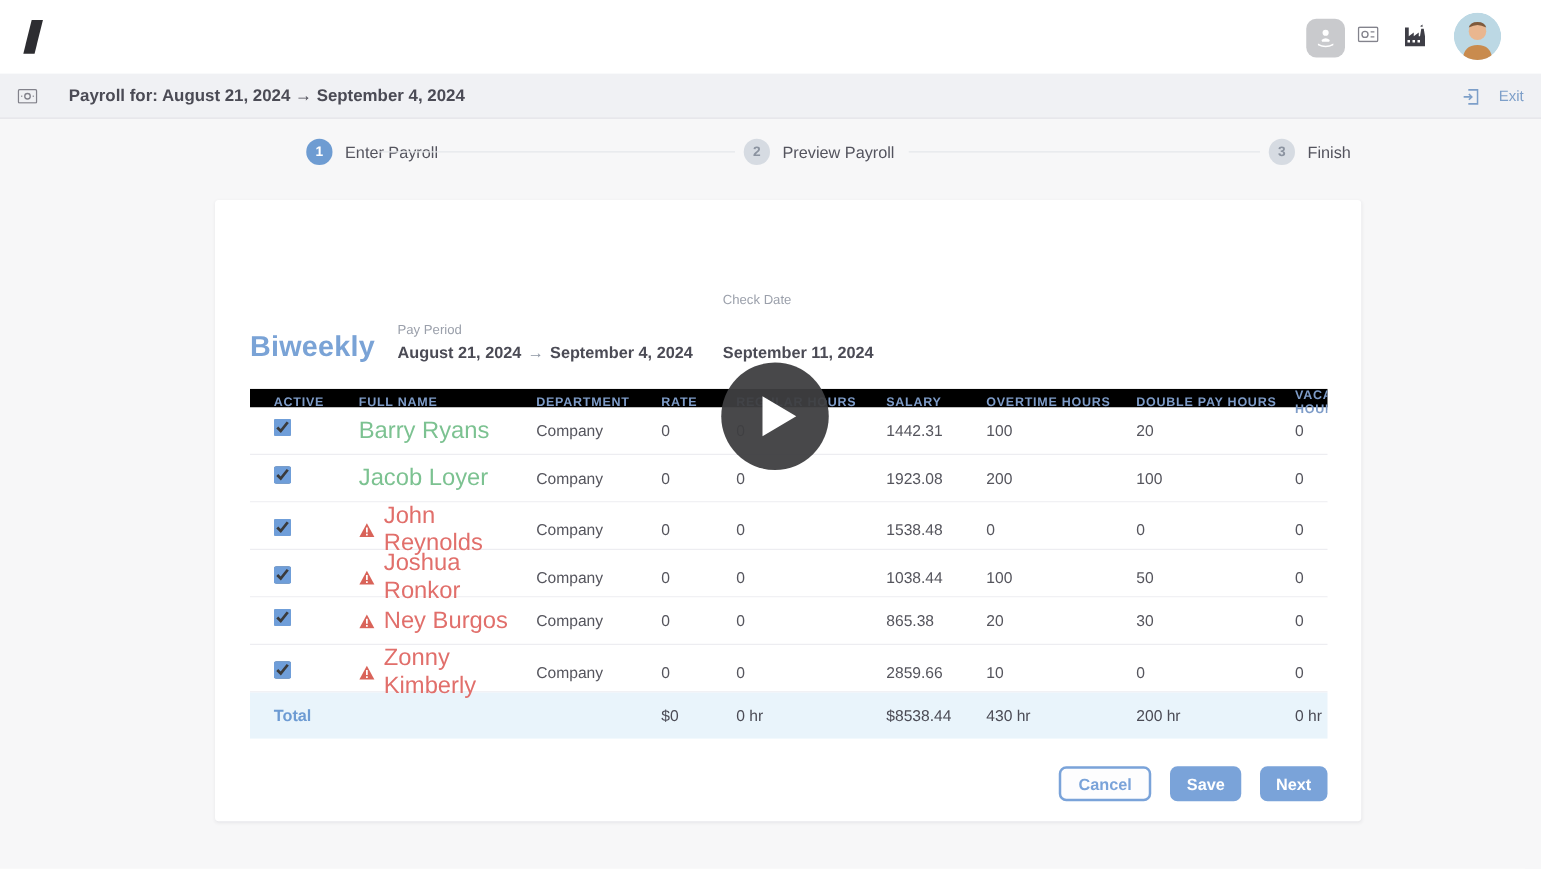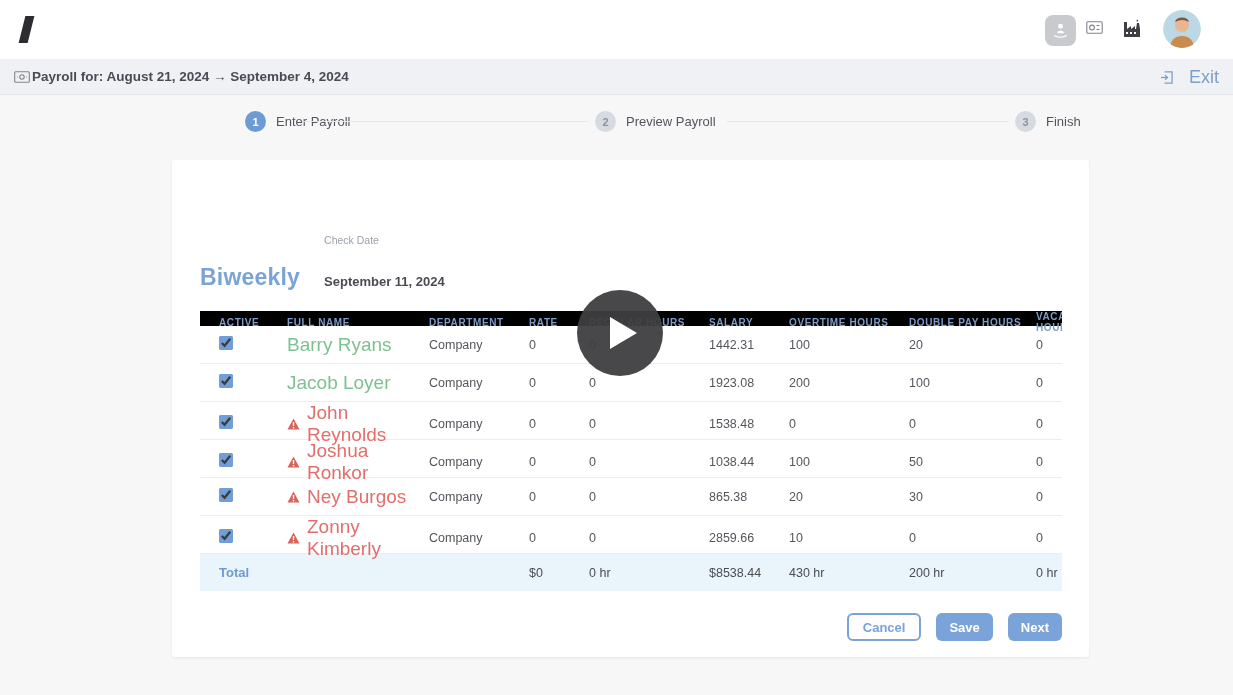--- a/index.html
+++ b/index.html
@@ -17,23 +17,23 @@
   .search input { border:none; outline:none; flex:1; font-family:inherit; font-size:12.5px; color:#5a5a64; background:transparent; }
   .search input::placeholder { color:#9aa0a8; }
   .tb-btn { position:absolute; top:15px; width:31px; height:31px; background:#c9cacd; border-radius:8px;
             display:flex; align-items:center; justify-content:center; cursor:pointer; }
   .tb-ic { position:absolute; display:flex; align-items:center; justify-content:center; cursor:pointer; }
   .avatar { position:absolute; left:1163px; top:10px; width:38px; height:38px; border-radius:50%; overflow:hidden; cursor:pointer; }
   
   .payrollbar { position:absolute; top:59px; left:0; width:1233px; height:36px; background:#f0f1f4;
                 border-bottom:1px solid #e3e4e8; display:flex; align-items:center; }
   .payrollbar .bar-icon { margin-left:14px; display:flex; }
-  .payrollbar .bar-title { margin-left:2px; font-size:13.5px; font-weight:bold; color:#4b4b55; }
+  .payrollbar .bar-title { margin-left:25px; font-size:13.5px; font-weight:bold; color:#4b4b55; }
   .exit-link { position:absolute; right:14px; top:0; height:36px; display:flex; align-items:center; gap:16px;
-               color:#7d9fc9; font-size:18px; cursor:pointer; }
+               color:#7d9fc9; font-size:12px; cursor:pointer; }
   
   .step { position:absolute; top:111px; display:flex; align-items:center; gap:10px; cursor:pointer; }
   .step-circle { width:21px; height:21px; border-radius:50%; display:flex; align-items:center; justify-content:center;
                  font-size:11px; font-weight:bold; }
   .step.active .step-circle { background:#6e9cd2; color:#fff; }
   .step.inactive .step-circle { background:#d6dbe2; color:#8b93a0; }
   .step-label { font-size:13px; color:#54545e; }
   .step-line { position:absolute; top:121px; height:1px; background:#e5e7ea; }
   
   .card { position:absolute; left:172px; top:160px; width:917px; height:497px; background:#fff;
@@ -155,20 +155,24 @@
 <div class="step-line" style="left:727px; width:281px;"></div>
 <div class="step inactive" style="left:1015px;">
   <span class="step-circle">3</span>
   <span class="step-label">Finish</span>
 </div>
 
 <div class="card">
 
   <div class="card-head">
     <span class="freq">Biweekly</span>
+    <div class="head-group pp">
+      <span class="hg-label">Pay Period</span>
+      <span class="hg-value"><span>August 21, 2024</span><span class="arrow">→</span><span>September 4, 2024</span></span>
+    </div>
     <div class="head-group cd">
       <span class="hg-label">Check Date</span>
       <span class="hg-value">September 11, 2024</span>
     </div>
   </div>
 
   <div class="ptable">
 
     <div class="grid-row thead">
       <span class="th">ACTIVE</span>

